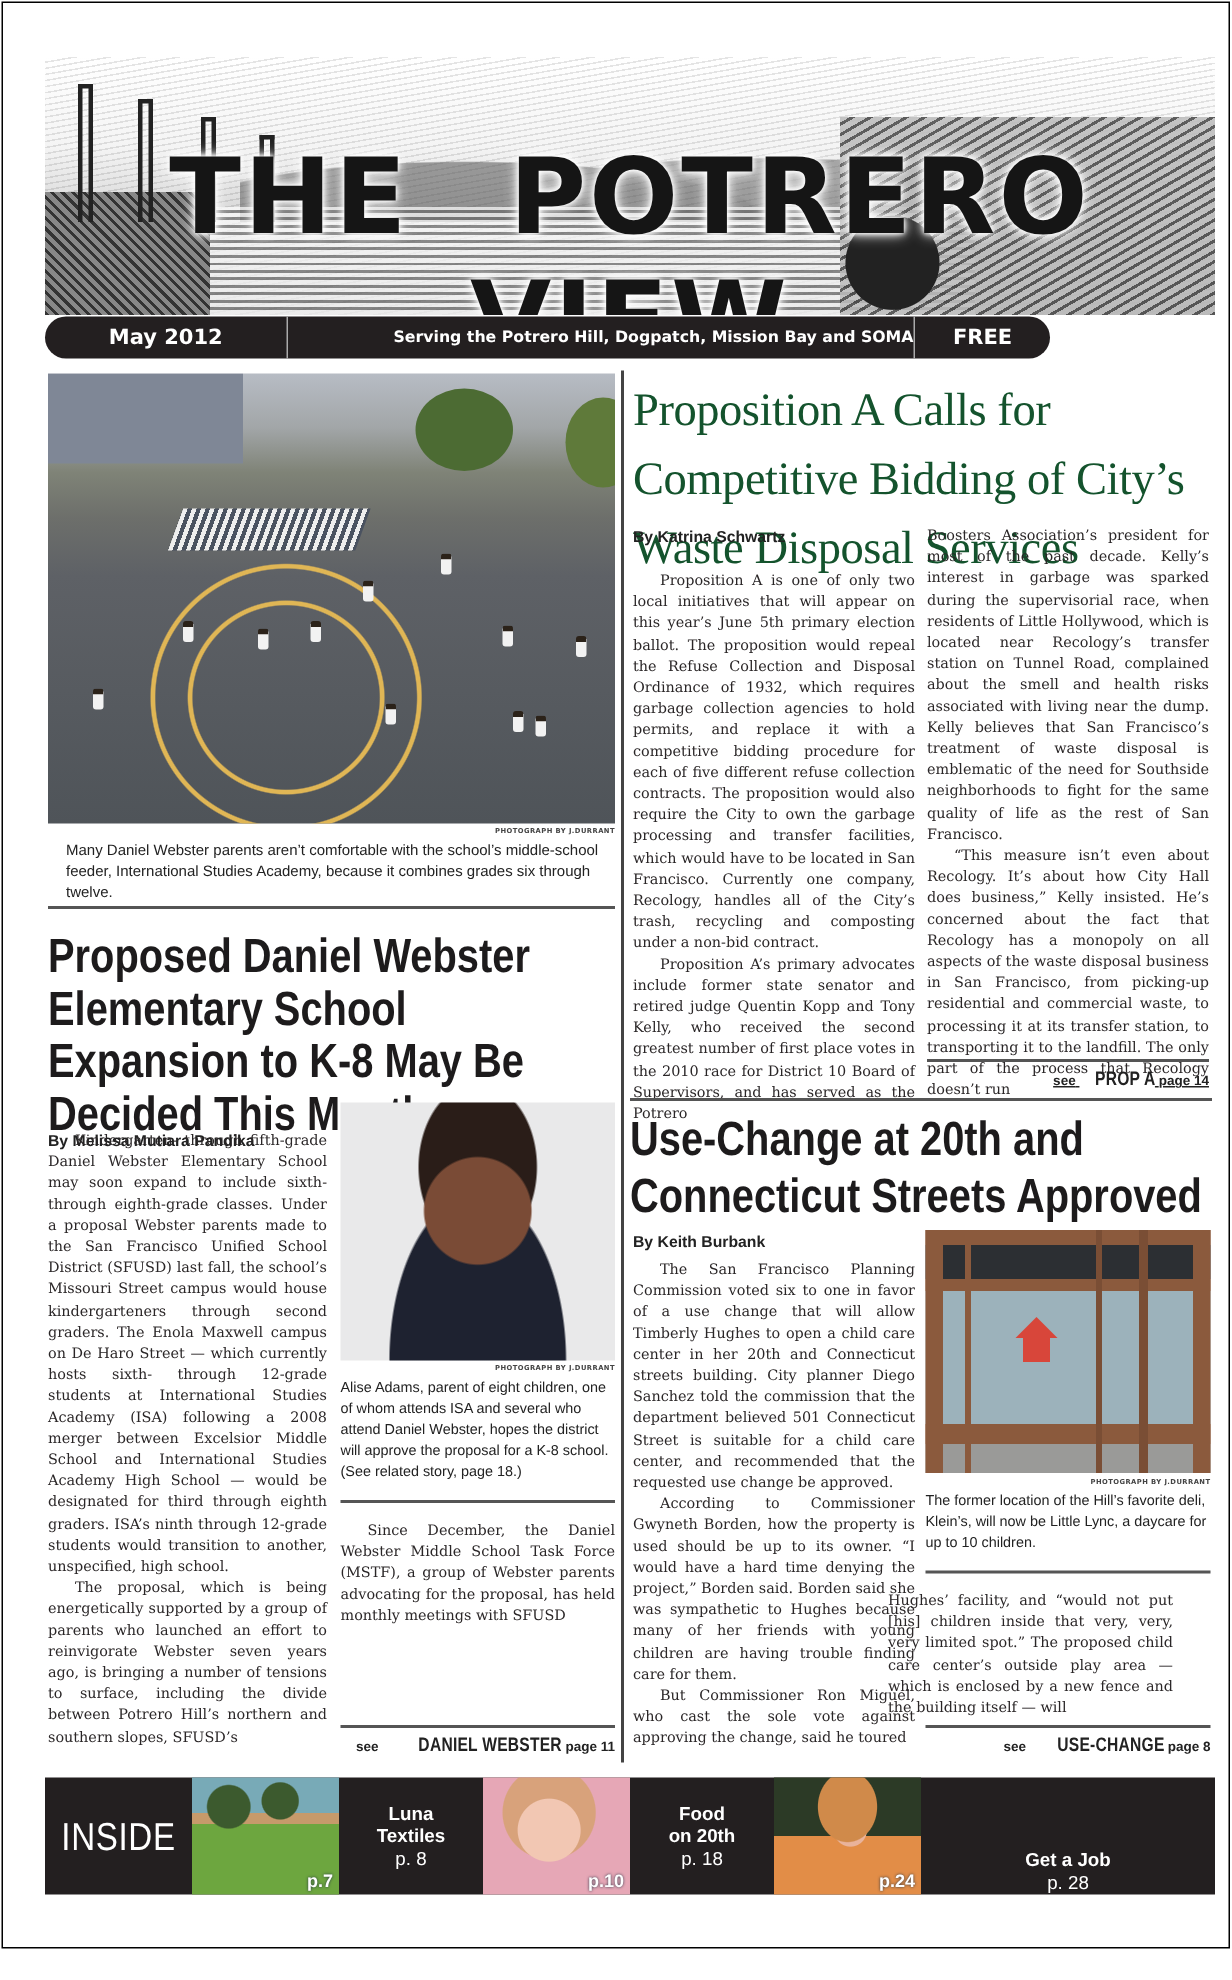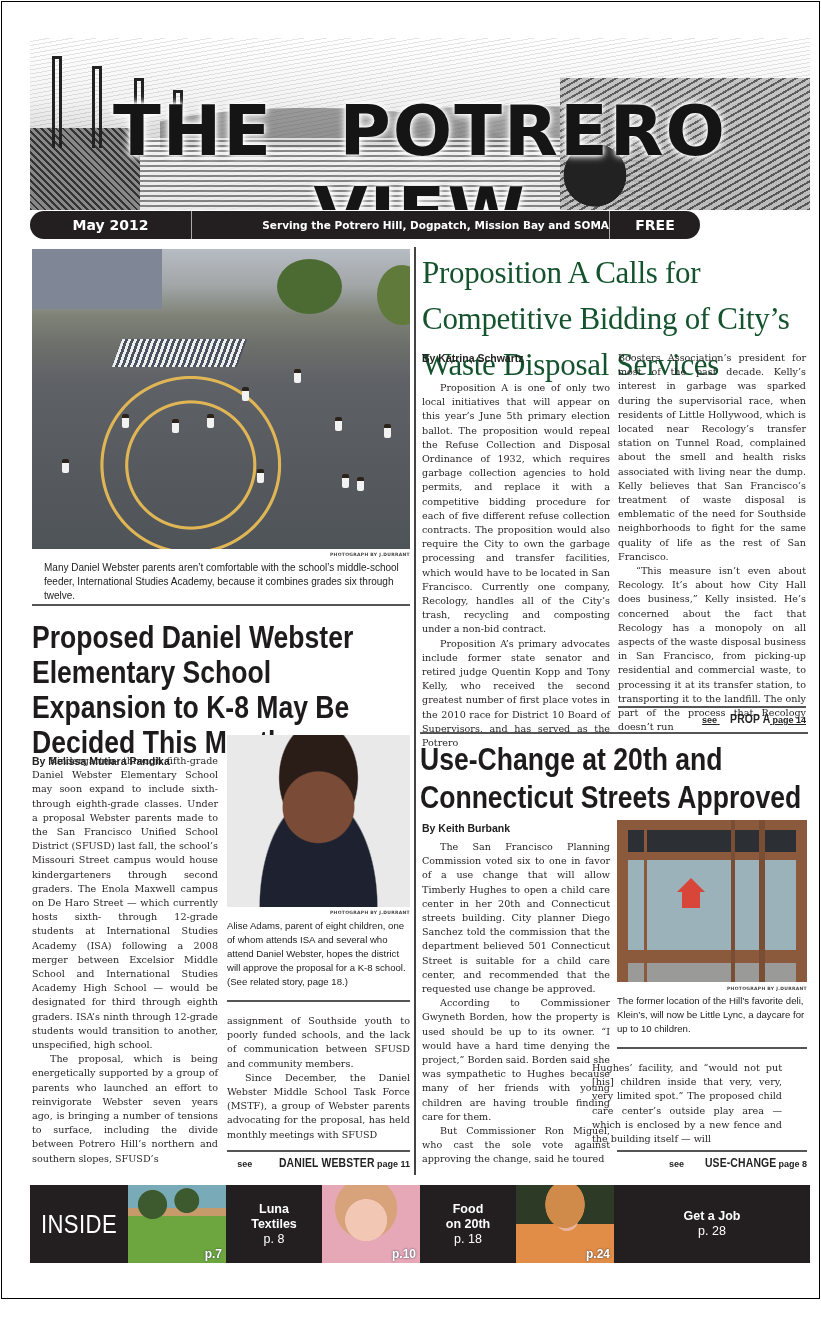--- a/index.html
+++ b/index.html
@@ -141,21 +141,20 @@
   <p>Kindergarten- through fifth-grade Daniel Webster Elementary School may soon expand to include sixth- through eighth-grade classes. Under a proposal Webster parents made to the San Francisco Unified School District (SFUSD) last fall, the school’s Missouri Street campus would house kindergarteners through second graders. The Enola Maxwell campus on De Haro Street — which currently hosts sixth- through 12-grade students at International Studies Academy (ISA) following a 2008 merger between Excelsior Middle School and International Studies Academy High School — would be designated for third through eighth graders. ISA’s ninth through 12-grade students would transition to another, unspecified, high school.</p>
   <p>The proposal, which is being energetically supported by a group of parents who launched an effort to reinvigorate Webster seven years ago, is bringing a number of tensions to surface, including the divide between Potrero Hill’s northern and southern slopes, SFUSD’s</p>
 </div>
 
 <div class="photo portrait" style="left:227px;top:735px;width:183px;height:172px;"></div>
 <div class="credit" style="left:250px;top:910px;width:160px;">PHOTOGRAPH BY J.DURRANT</div>
 <div class="caption" style="left:227px;top:919px;width:186px;font-size:9.6px;">Alise Adams, parent of eight children, one of whom attends ISA and several who attend Daniel Webster, hopes the district will approve the proposal for a K-8 school. (See related story, page 18.)</div>
 <div class="hrule" style="left:227px;top:1000px;width:183px;"></div>
 
 <div class="body" style="left:227px;top:1014px;width:183px;">
-  <p class="noind">assignment of Southside youth to poorly funded schools, and the lack of communication between SFUSD and community members.</p>
   <p>Since December, the Daniel Webster Middle School Task Force (MSTF), a group of Webster parents advocating for the proposal, has held monthly meetings with SFUSD</p>
 </div>
 <div class="hrule" style="left:227px;top:1150px;width:183px;"></div>
 <div class="jump" style="left:227px;top:1155px;width:183px;">
   <span>see</span>
   <span class="big">DANIEL WEBSTER</span>
   <span>page 11</span>
 </div>
 
 <div class="headline-serif" style="left:422px;top:250px;width:390px;">Proposition A Calls for Competitive Bidding of City’s Waste Disposal Services</div>
@@ -218,17 +217,17 @@
       <span>p.10</span>
     </div>
   <div class="item">
     <div>Food</div>
     <div>on 20th</div>
     <div class="pg">p. 18</div>
   </div>
   <div class="thumb t3">
       <span>p.24</span>
     </div>
-  <div class="item" style="flex:1;">
+  <div class="item" style="flex:1;justify-content:flex-end;">
     <div>Get a Job</div>
     <div class="pg">p. 28</div>
   </div>
 </div>
 
 </body></html>

